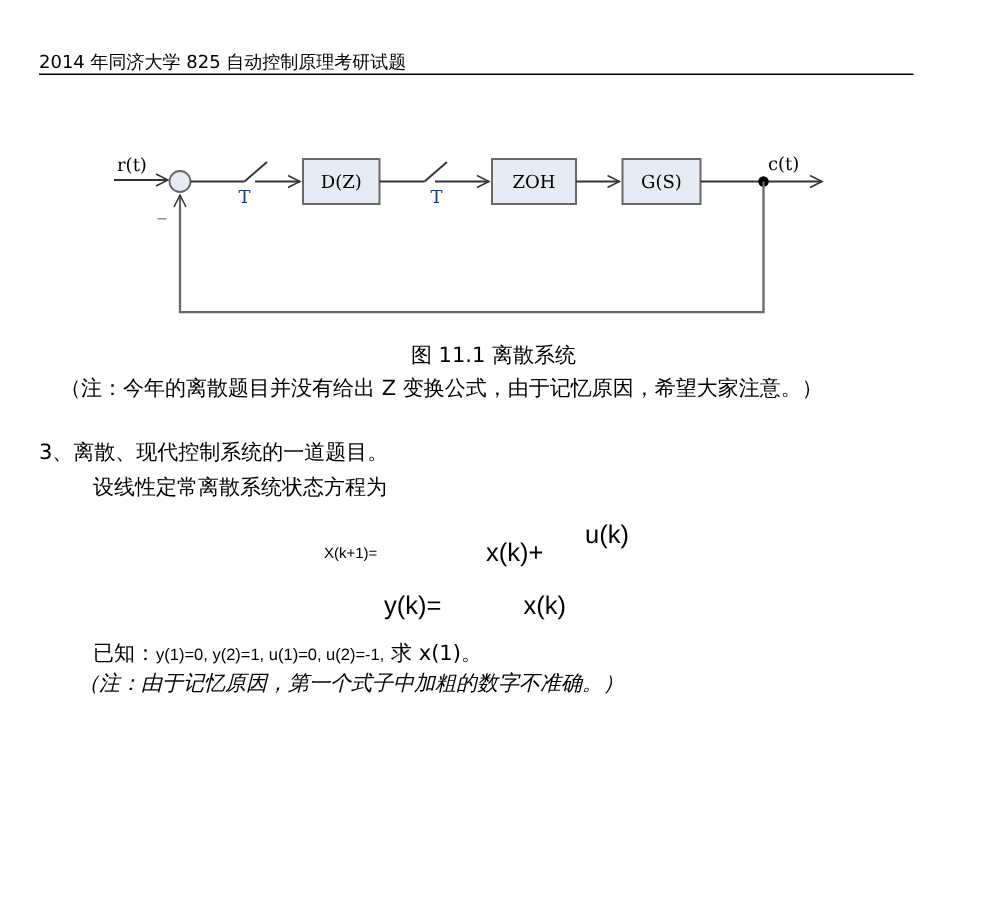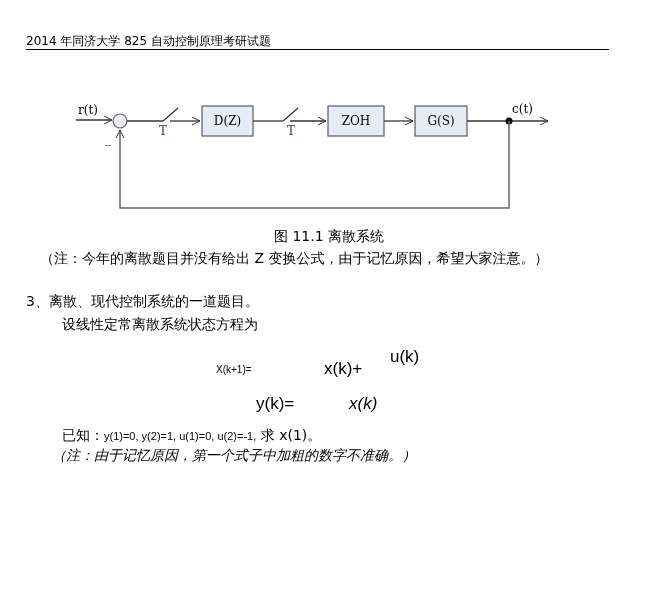--- a/index.html
+++ b/index.html
@@ -12,21 +12,21 @@
   .dlabel { font-family:"DejaVu Serif","Liberation Serif",serif; font-size:12px; }
   .caption { left:0; width:658px; top:228px; text-align:center; font-size:14px; }
   .note1 { left:40px; top:250px; font-size:14px; }
   .q-title { left:26px; top:293px; font-size:14px; }
   .q-line2 { left:62px; top:316px; font-size:14px; }
   .eq { font-family:"Liberation Sans",sans-serif; }
   .eq1a { left:216px; top:352px; font-size:10px;margin-top:12px; }
   .eq1b { left:324px; top:347px; font-size:17px;margin-top:12px; }
   .eq1c { left:390px; top:347px; font-size:17px; }
   .eq2a { left:256px; top:394px; font-size:17px; }
-  .eq2b { left:349px; top:394px; font-size:17px;font-style:italic; }
+  .eq2b { left:349px; top:394px; font-size:17px; }
   .given { left:62px; top:427px; font-size:14px; }
   .given .vals { font-family:"Liberation Sans",sans-serif; font-size:11px; }
   .note2 { left:52px; top:447px; font-size:14px;font-style:italic; }
 </style>
 </head>
 <body>
 
 <div class="abs header">2014 年同济大学 825 自动控制原理考研试题</div>
 <div class="abs header-rule"></div>
 

